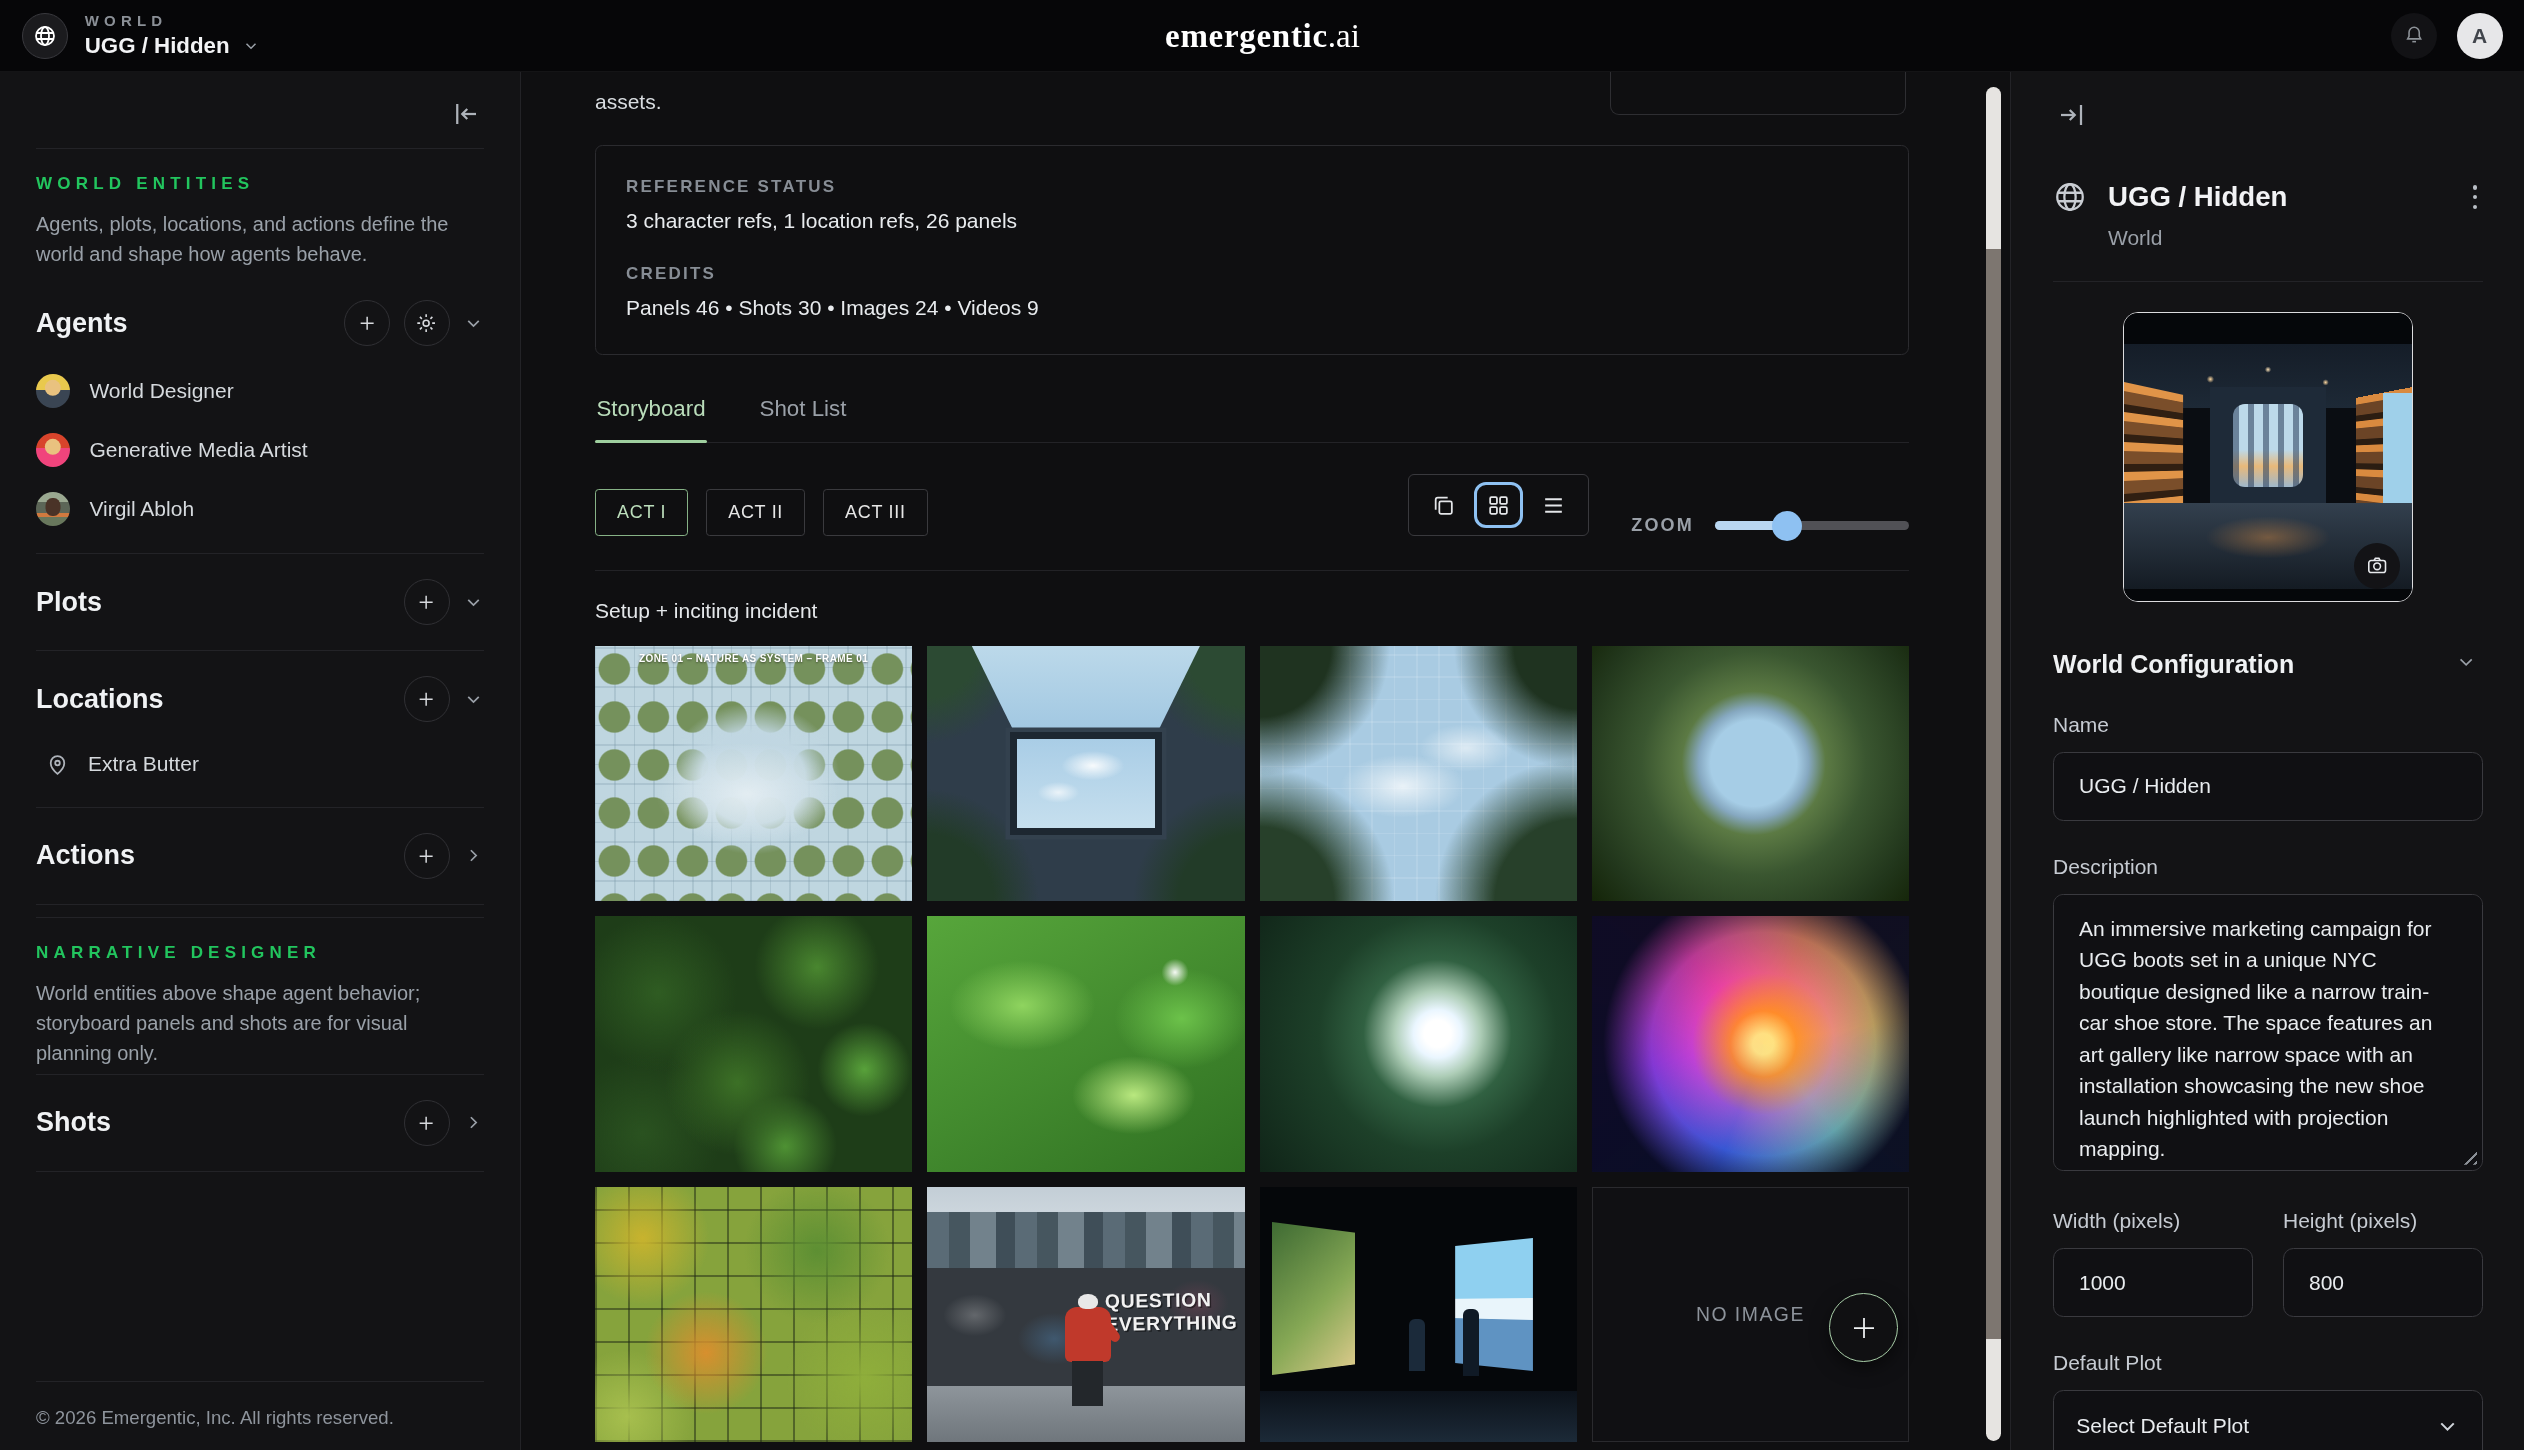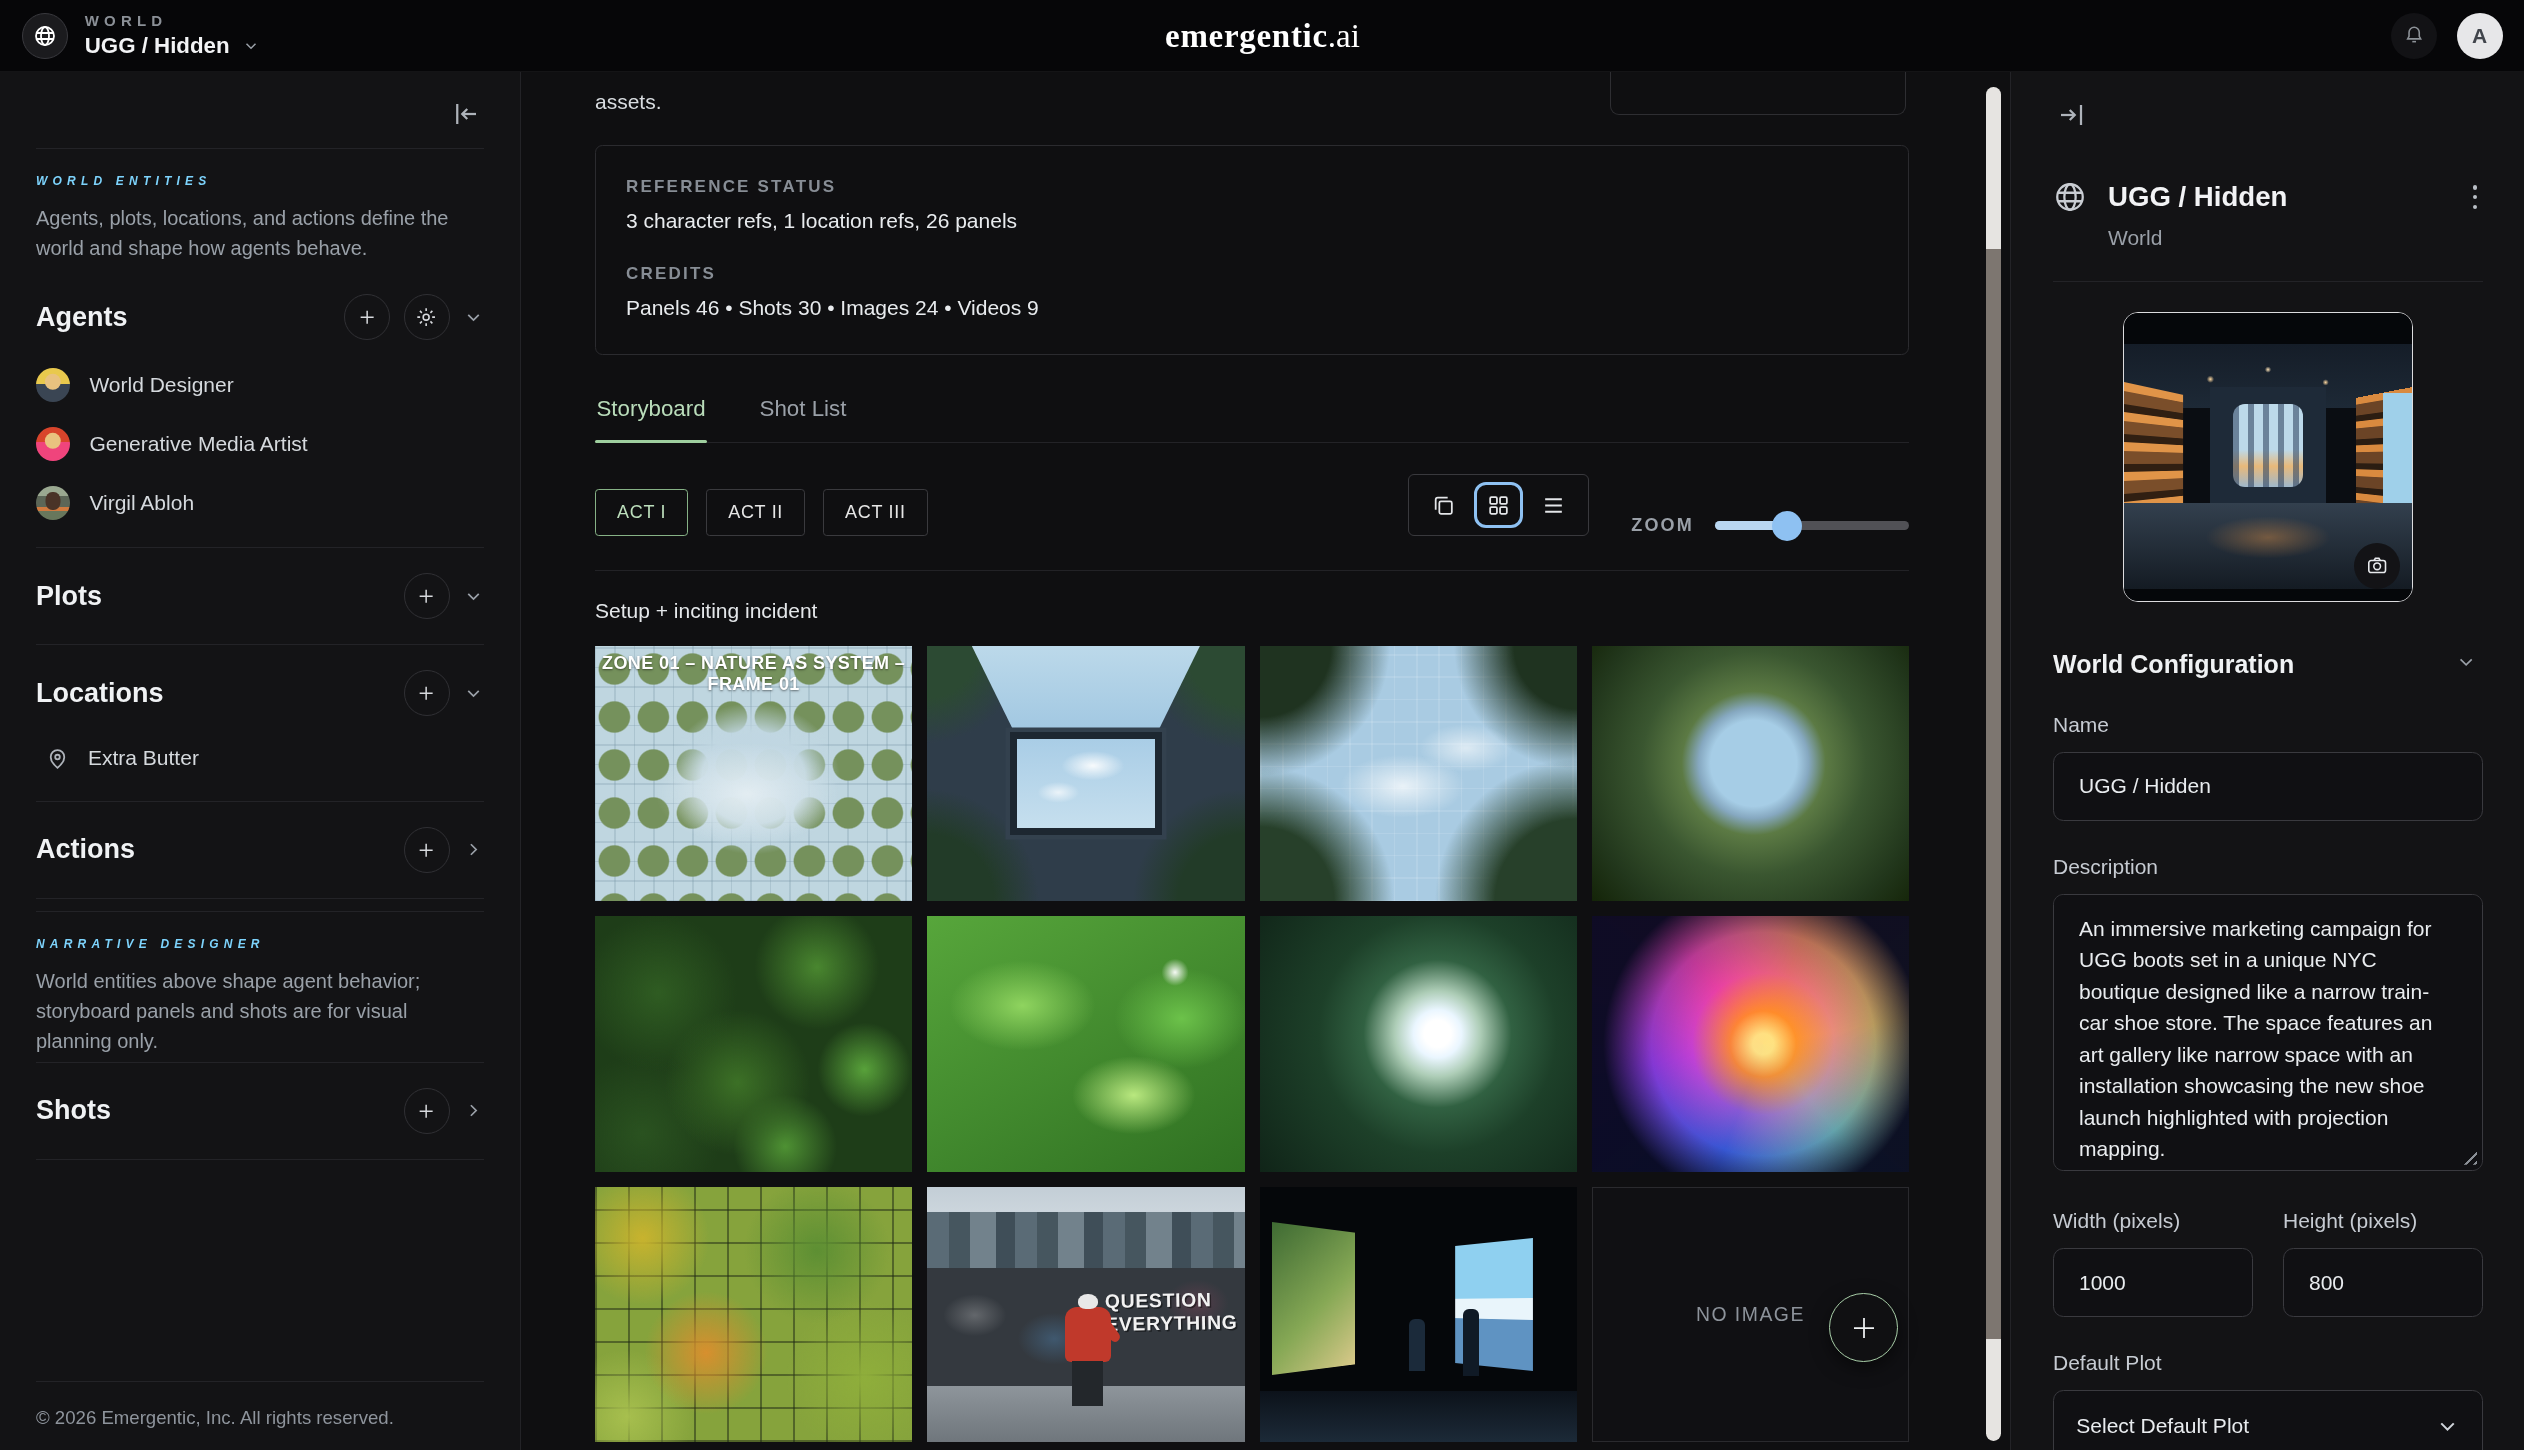--- a/index.html
+++ b/index.html
@@ -27,21 +27,21 @@
     display:flex; align-items:center; justify-content:center; font-size:21px; font-weight:600; }
 
   .body { display:flex; height:1379px; }
 
   
   .sidebar { width:521px; background:#131315; border-right:0.7px solid #232327;
     padding:21px 36px 22.3px 36px; display:flex; flex-direction:column; overflow:hidden; }
   .collapse-row { display:flex; justify-content:flex-end; padding:6px 3px 19.4px 0; color:#aeb3ba; }
   .divider { border-top:0.7px solid #232327; }
   .side-group { padding:25px 0 6px 0; }
-  .eyebrow { font-size:12px; letter-spacing:5.2px; color:#7dd3fc; font-weight:600;font-style:italic; }
+  .eyebrow { font-size:17px; letter-spacing:5.2px; color:#22c55e; font-weight:600; }
   .side-desc { margin-top:15px; font-size:20px; line-height:1.5; color:#99a0a8; }
   .section-row { display:flex; align-items:center; padding:25px 0; }
   .section-title { font-size:27px; font-weight:600; color:#f0f2f4; }
   .section-ctrls { margin-left:auto; display:flex; align-items:center; gap:13.4px; }
   .circle-btn { width:46px; height:46px; border-radius:50%; border:1.5px solid #303034;
     background:transparent; color:#d8dade; display:flex; align-items:center; justify-content:center; }
   .chev { color:#9aa0a8; }
   .entity-list { padding:3px 0 27px 0; display:flex; flex-direction:column; gap:25px; }
   .entity-item { display:flex; align-items:center; gap:19.4px; }
   .entity-name { font-size:21px; color:#d5d9dd; }
@@ -95,21 +95,21 @@
 
   
   .t1 { background-color:#bfd6e0; background-image:
     radial-gradient(ellipse 127px 71px at 48% 58%, rgba(255,255,255,.55), rgba(255,255,255,0) 72%),
     radial-gradient(ellipse 115px 101px at 50% 52%, rgba(193,215,226,.96) 0 45%, rgba(193,215,226,0) 75%),
     radial-gradient(circle 17px at 19.4px 23px, #75915c 0 15px, rgba(0,0,0,0) 16.4px),
     repeating-linear-gradient(0deg, rgba(120,150,165,.28) 0 1.5px, transparent 1.5px 19.4px),
     repeating-linear-gradient(90deg, rgba(120,150,165,.28) 0 1.5px, transparent 1.5px 19.4px);
     background-size:auto,auto,39px 48px,auto,auto; }
   .tile-caption { position:absolute; top:7.4px; left:0; right:0; text-align:center;
-    font-size:18px; font-weight:600; color:#fff; text-shadow:0 0.7px 2.2px rgba(0,0,0,.5); letter-spacing:0.4px; }
+    font-size:10px; font-weight:600; color:#fff; text-shadow:0 0.7px 2.2px rgba(0,0,0,.5); letter-spacing:0.4px; }
   .t2 { background-color:#2f3d4a; background-image:
     radial-gradient(circle at 0% 0%, #2c4a33 0 52px, rgba(0,0,0,0) 97px),
     radial-gradient(circle at 100% 0%, #2c4a33 0 60px, rgba(0,0,0,0) 104px),
     radial-gradient(circle at 0% 100%, #223b28 0 67px, rgba(0,0,0,0) 112px),
     radial-gradient(circle at 100% 100%, #223b28 0 67px, rgba(0,0,0,0) 112px); }
   .t2-funnel { position:absolute; left:14%; right:14%; top:0; height:40%;
     background:linear-gradient(180deg,#bcd9ea,#9cc4e0); clip-path:polygon(0 0,100% 0,78% 100%,22% 100%); }
   .t2-sky { position:absolute; left:26%; right:26%; top:34%; bottom:26%;
     background:linear-gradient(180deg,#a9cde6,#c6dfee); border:7.4px solid #1d2731;
     box-shadow:0 0 0 4.5px #33414e; }

